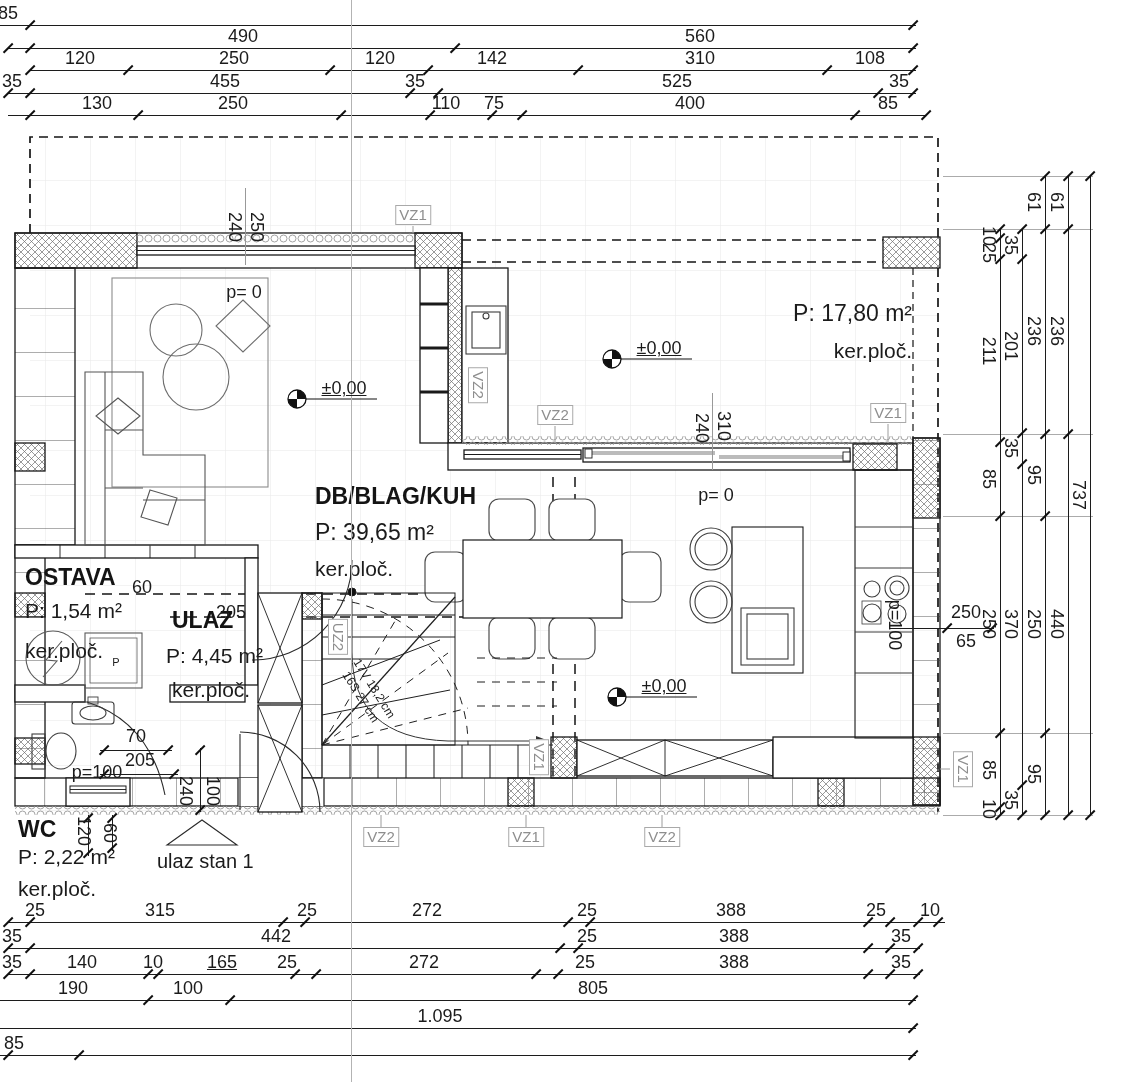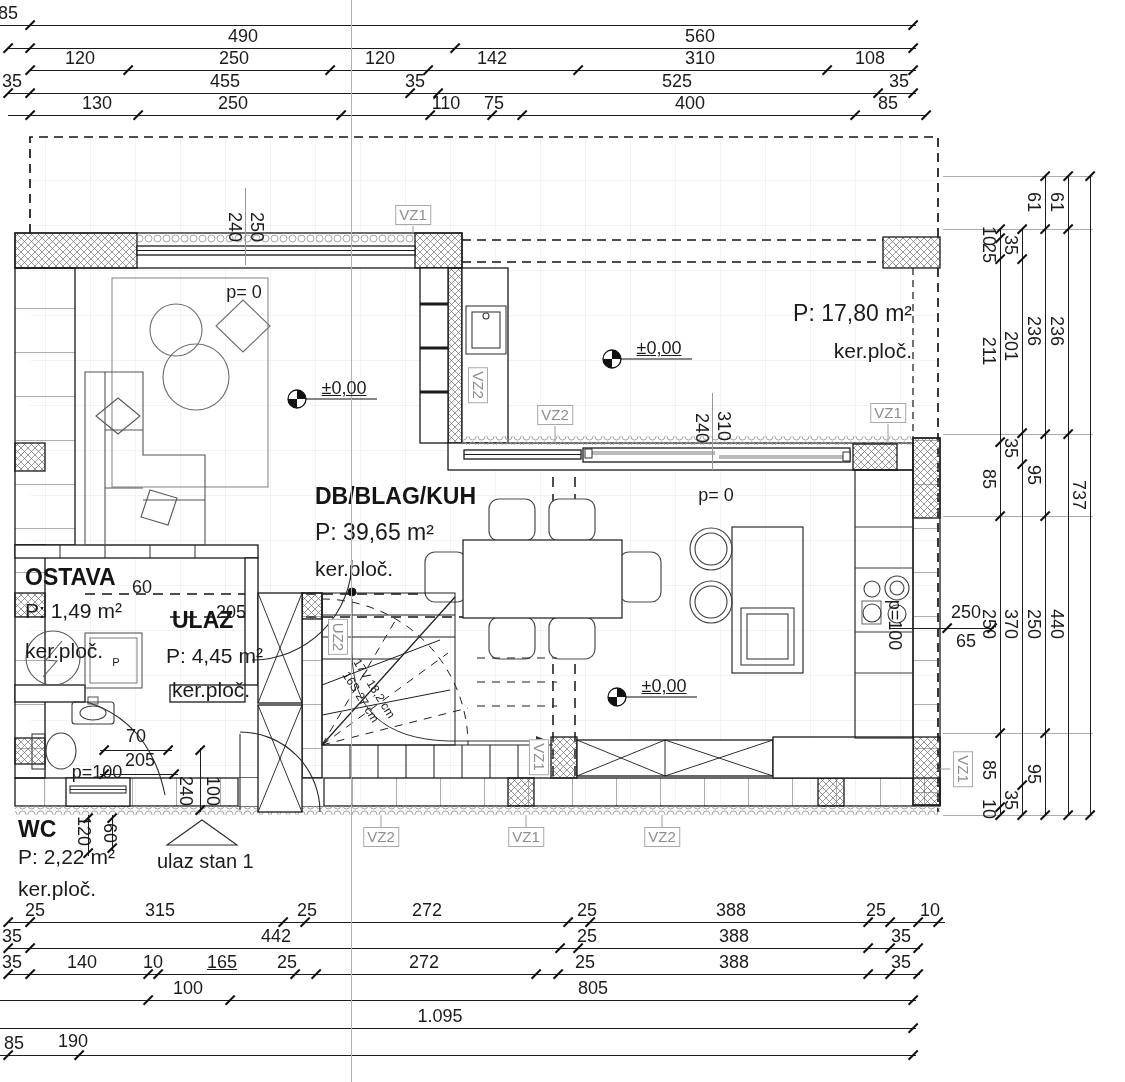--- a/index.html
+++ b/index.html
@@ -233,21 +233,21 @@
 <div id="labels">
 
   <div class="room-sub ra" style="right:213px;top:313px;font-size:23px">P: 17,80 m²</div>
   <div class="room-sub ra" style="right:213px;top:351px">ker.ploč.</div>
 
   <div class="room-name" style="left:315px;top:496px">DB/BLAG/KUH</div>
   <div class="room-sub" style="left:315px;top:532px;font-size:23px">P: 39,65 m²</div>
   <div class="room-sub" style="left:315px;top:569px">ker.ploč.</div>
 
   <div class="room-name" style="left:25px;top:577px">OSTAVA</div>
-  <div class="room-sub" style="left:25px;top:611px">P: 1,49 m²</div>
+  <div class="room-sub" style="left:25px;top:611px">P: 1,54 m²</div>
   <div class="room-sub" style="left:25px;top:651px">ker.ploč.</div>
 
   <div class="room-name" style="left:172px;top:620px">ULAZ</div>
   <div class="room-sub" style="left:166px;top:656px">P: 4,45 m²</div>
   <div class="room-sub" style="left:172px;top:690px">ker.ploč.</div>
 
   <div class="room-name" style="left:18px;top:829px">WC</div>
   <div class="room-sub" style="left:18px;top:857px">P: 2,22 m²</div>
   <div class="room-sub" style="left:18px;top:889px">ker.ploč.</div>
 
@@ -354,21 +354,21 @@
       <div class="lbl" style="left: 222px; top: 962px; text-decoration: underline;">165</div>
       <div class="lbl" style="left: 287px; top: 962px;">25</div>
       <div class="lbl" style="left: 424px; top: 962px;">272</div>
       <div class="lbl" style="left: 585px; top: 962px;">25</div>
       <div class="lbl" style="left: 734px; top: 962px;">388</div>
       <div class="lbl" style="left: 901px; top: 962px;">35</div>
       <div class="dl" style="left: 0px; top: 1000px; width: 916px; height: 1px; background: rgb(28, 28, 28);"></div>
       <div class="tick" style="left: 148px; top: 1000px;"></div>
       <div class="tick" style="left: 230px; top: 1000px;"></div>
       <div class="tick" style="left: 913px; top: 1000px;"></div>
-      <div class="lbl" style="left: 73px; top: 1041px; text-align: center;">190</div>
+      <div class="lbl" style="left: 73px; top: 988px; text-align: center;">190</div>
       <div class="lbl" style="left: 188px; top: 988px;">100</div>
       <div class="lbl" style="left: 593px; top: 988px;">805</div>
       <div class="dl" style="left: 0px; top: 1028px; width: 916px; height: 1px; background: rgb(28, 28, 28);"></div>
       <div class="tick" style="left: 913px; top: 1028px;"></div>
       <div class="lbl" style="left: 440px; top: 1016px;">1.095</div>
       <div class="dl" style="left: 0px; top: 1055px; width: 916px; height: 1px; background: rgb(28, 28, 28);"></div>
       <div class="tick" style="left: 8px; top: 1055px;"></div>
       <div class="tick" style="left: 79px; top: 1055px;"></div>
       <div class="tick" style="left: 913px; top: 1055px;"></div>
       <div class="lbl" style="left: 14px; top: 1043px;">85</div>

